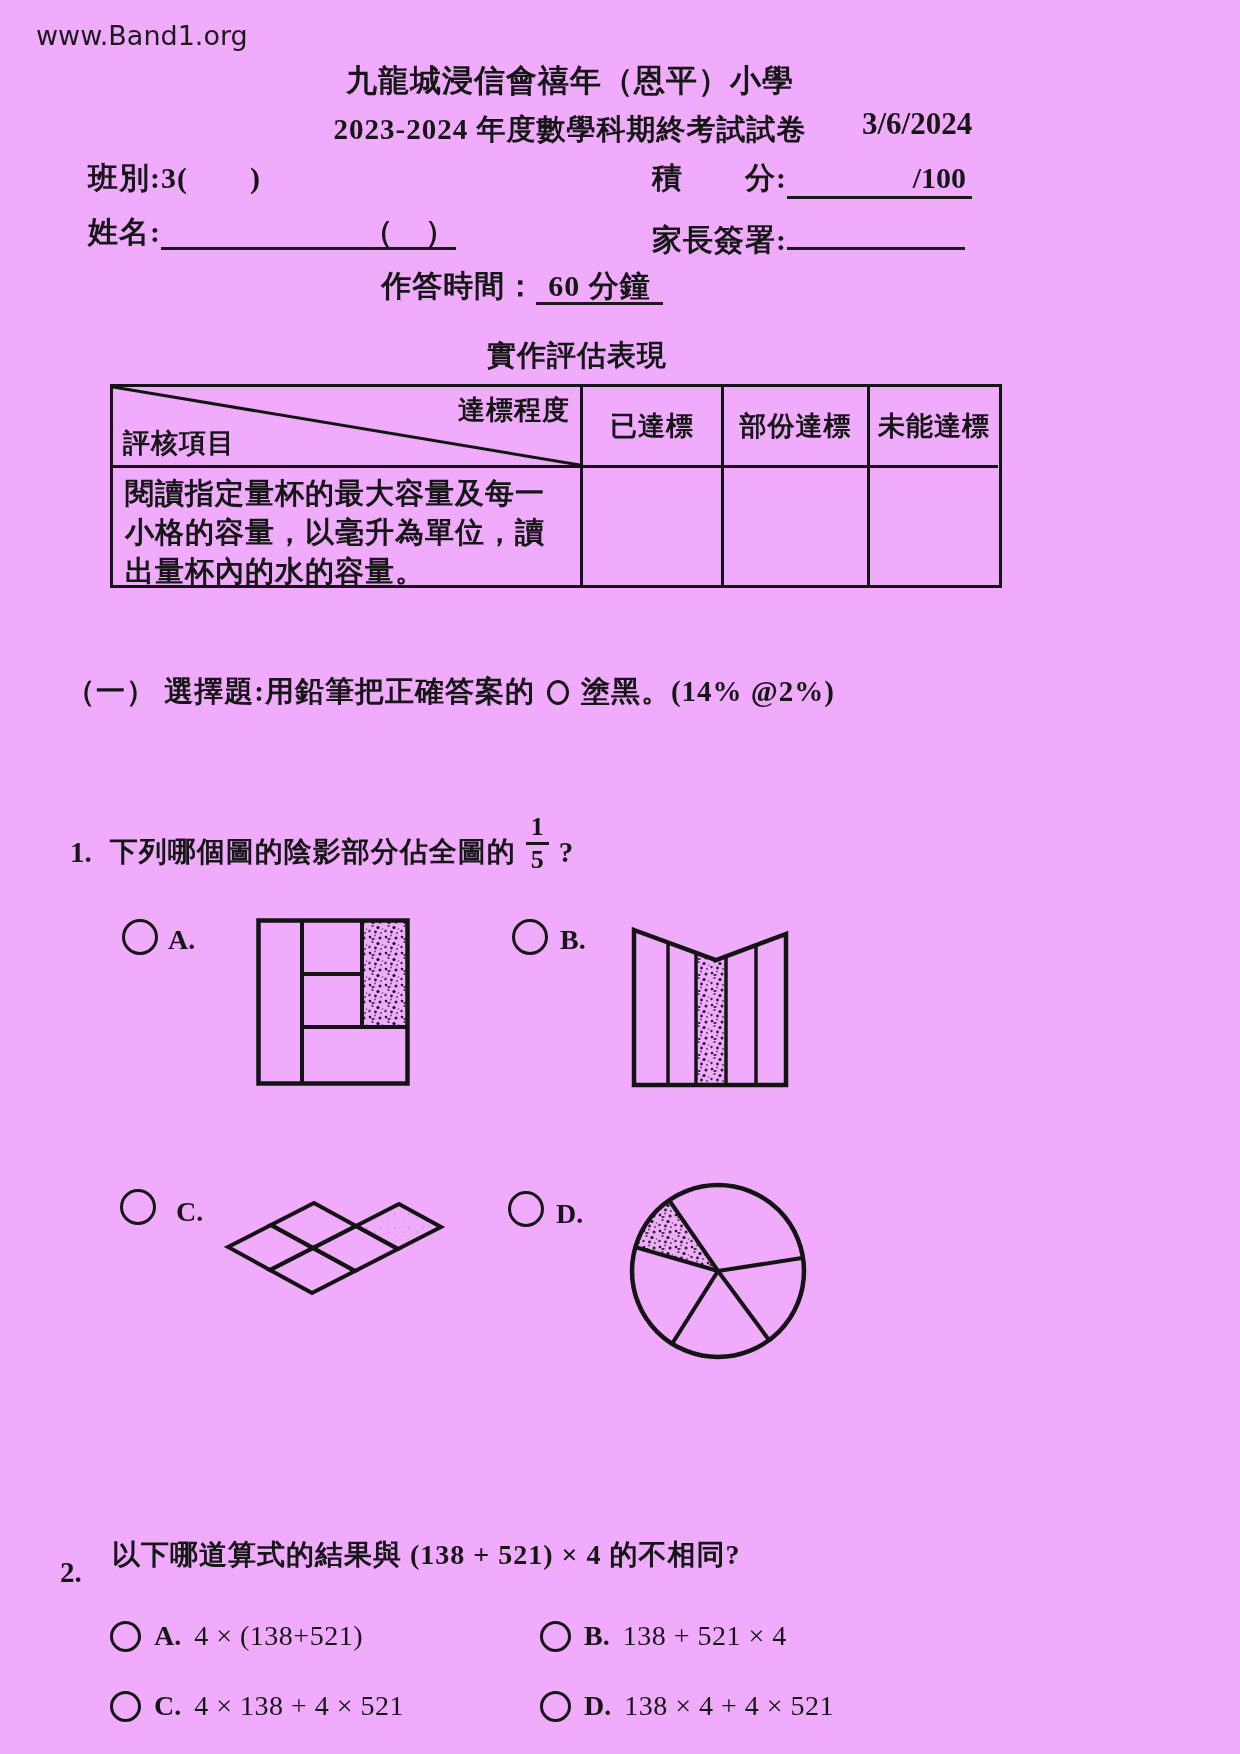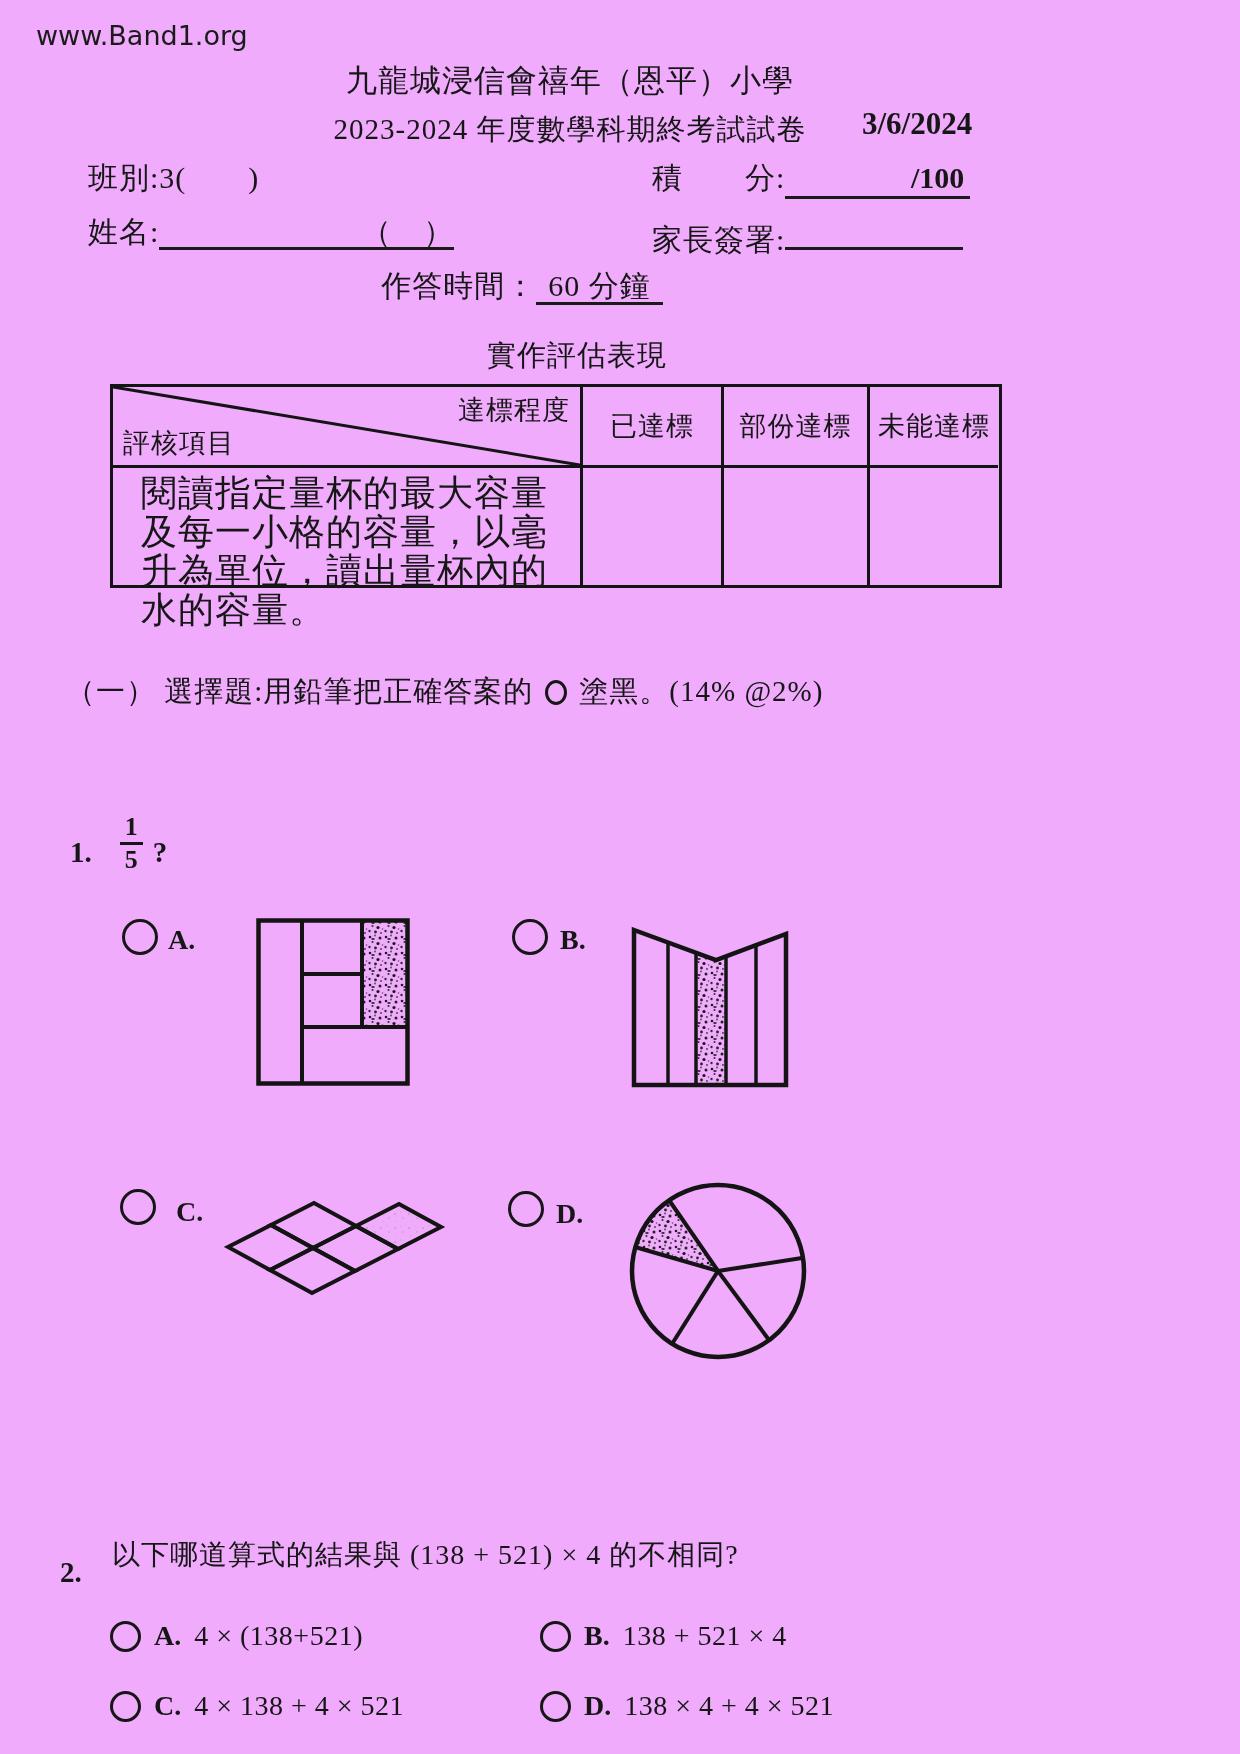--- a/index.html
+++ b/index.html
@@ -1,39 +1,39 @@
 <!DOCTYPE html>
 <html><head>
 <meta charset="utf-8">
 <style>
   *{margin:0;padding:0;box-sizing:border-box}
   html,body{background:#ffffff}
   .page{position:relative;width:1240px;height:1754px;background:#f0abfc;color:#161616;
         font-family:"Liberation Serif","DejaVu Serif",serif;overflow:hidden}
   .abs{position:absolute}
-  .cjk{font-weight:400;letter-spacing:1px}
+  .cjk{font-weight:700;letter-spacing:1px}
   .serif{font-family:"Liberation Serif","DejaVu Serif",serif}
   .center{text-align:center}
   .blank{display:inline-block;border-bottom:3px solid #1a1a1a;vertical-align:baseline}
   .row{display:flex;align-items:baseline}
   .radio{width:36px;height:36px;border:3.5px solid #161616;border-radius:50%;background:transparent;display:inline-block}
   .radio.sm{width:31px;height:31px;border-width:3px}
   .opt-label{font-family:"Liberation Serif","DejaVu Serif",serif;font-weight:700;font-size:28px}
   .frac{display:inline-flex;flex-direction:column;align-items:center;font-family:"Liberation Serif",serif;
         font-size:26px;line-height:1.15;margin:0 10px;font-weight:700}
   .frac .den{border-top:3px solid #161616;padding:0 5px}
   .frac .num{padding:0 5px}
   
   .atable{position:absolute;left:110px;top:384px;width:892px;border:3.5px solid #141414;
           display:grid;grid-template-columns:467px 141px 146px 131px;grid-template-rows:78px 120px;background:transparent}
   .cell{position:relative;border-left:3px solid #141414;border-top:3px solid #141414}
   .cell.fc{border-left:none}
   .cell.fr{border-top:none}
   .colh{display:flex;align-items:center;justify-content:center;font-size:27px}
-  .criteria{padding:6px 10px 4px 28px;font-size:36px;line-height:39px}
+  .criteria{padding:6px 10px 4px 12px;font-size:29px;line-height:39px}
   .corner-top{position:absolute;right:10px;top:5px;font-size:27px}
   .corner-bottom{position:absolute;left:10px;bottom:4px;font-size:27px}
   svg{display:block}
   .q2opt{display:flex;align-items:center;gap:13px;font-size:28px}
   .q2opt .expr{font-family:"Liberation Serif","DejaVu Serif",serif;font-size:28px;letter-spacing:.5px}
 </style>
 </head>
 <body>
 
 <div class="page">
@@ -106,20 +106,21 @@
   </div>
 
   <div class="abs" style="left:66px;top:672px;display:flex;align-items:center">
     <span class="cjk" style="font-size:29px">（一） 選擇題:用鉛筆把正確答案的</span>
     <span style="display:inline-block;width:22px;height:25px;border:3px solid #161616;border-radius:50%;margin:0 12px"></span>
     <span class="cjk" style="font-size:29px">塗黑。(14% @2%)</span>
   </div>
 
   <div class="abs" style="left:70px;top:812px;display:flex;align-items:center">
     <span class="serif" style="font-size:29px;font-weight:700;padding-top:18px;margin-right:18px">1.</span>
+    <span class="cjk" style="font-size:28px;padding-top:18px">下列哪個圖的陰影部分佔全圖的</span>
     <span class="frac">
       <span class="num">1</span>
       <span class="den">5</span>
     </span>
     <span class="serif" style="font-size:29px;font-weight:700;padding-top:18px">?</span>
   </div>
 
   <span class="radio abs" style="left:122px;top:919px"></span>
   <span class="abs opt-label" style="left:168px;top:924px">A.</span>
   <svg class="abs" style="left:256px;top:918px" width="154" height="168" viewBox="0 0 154 168">

